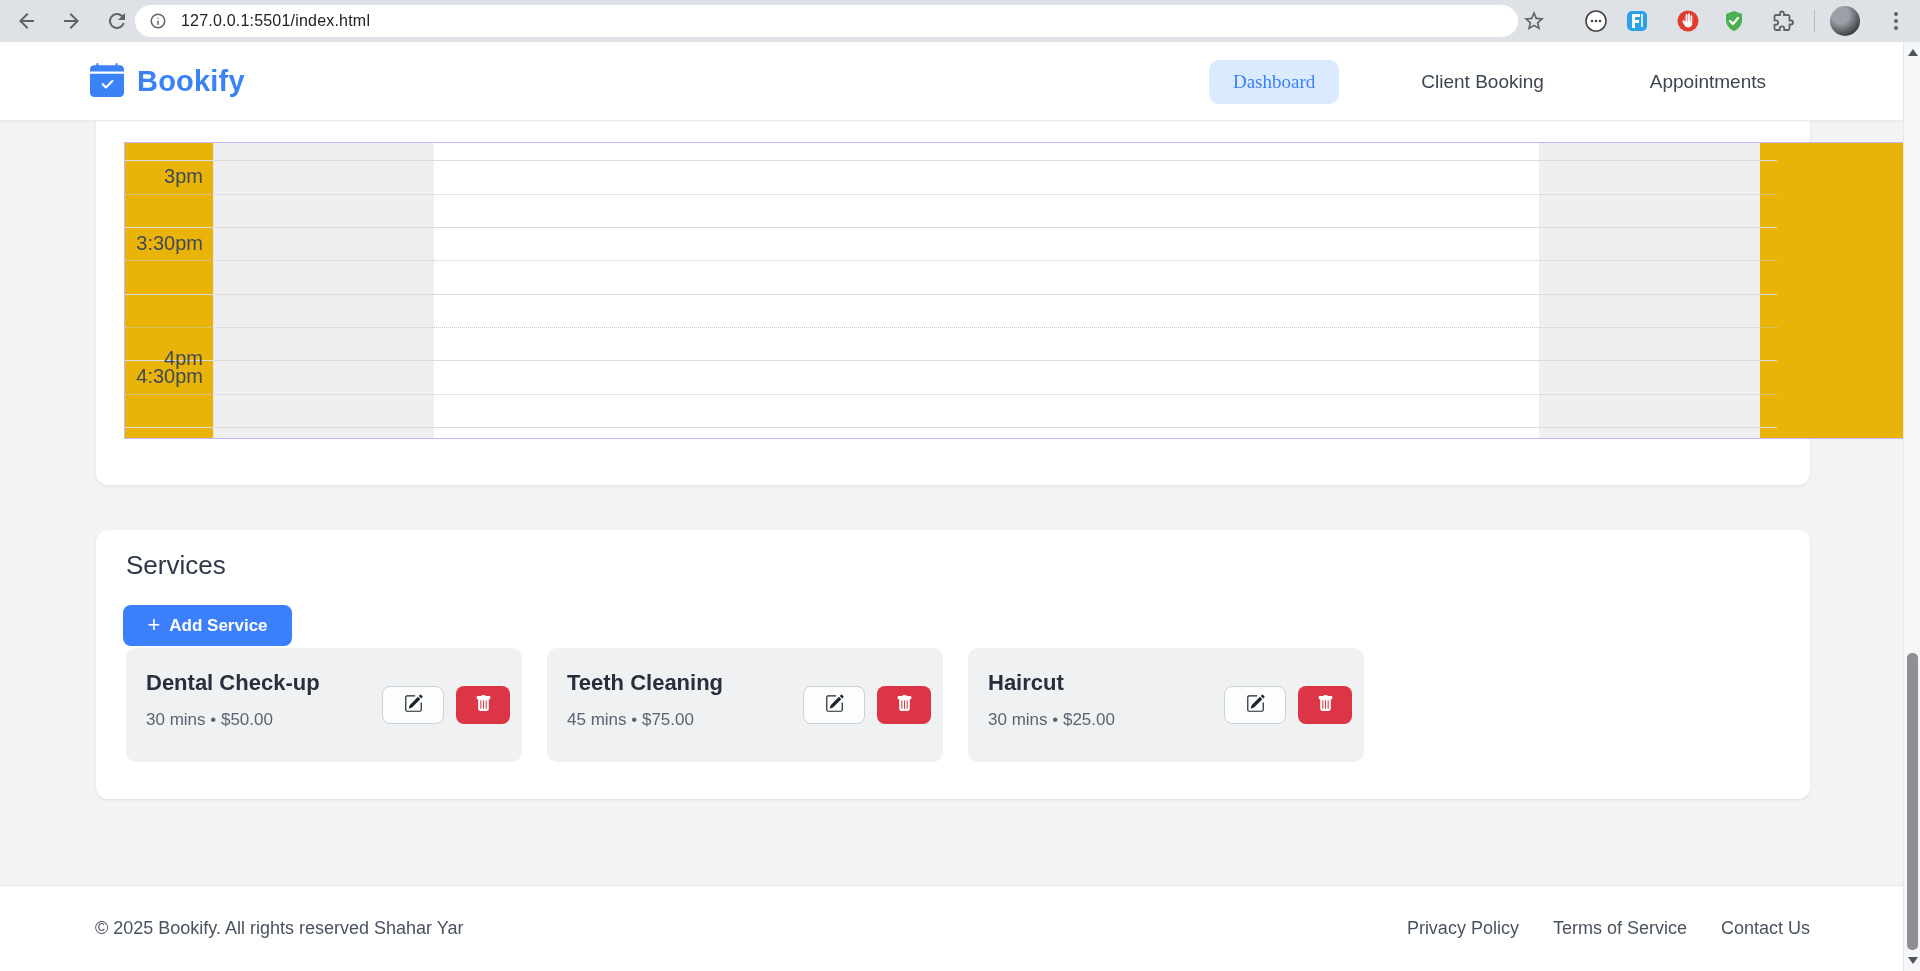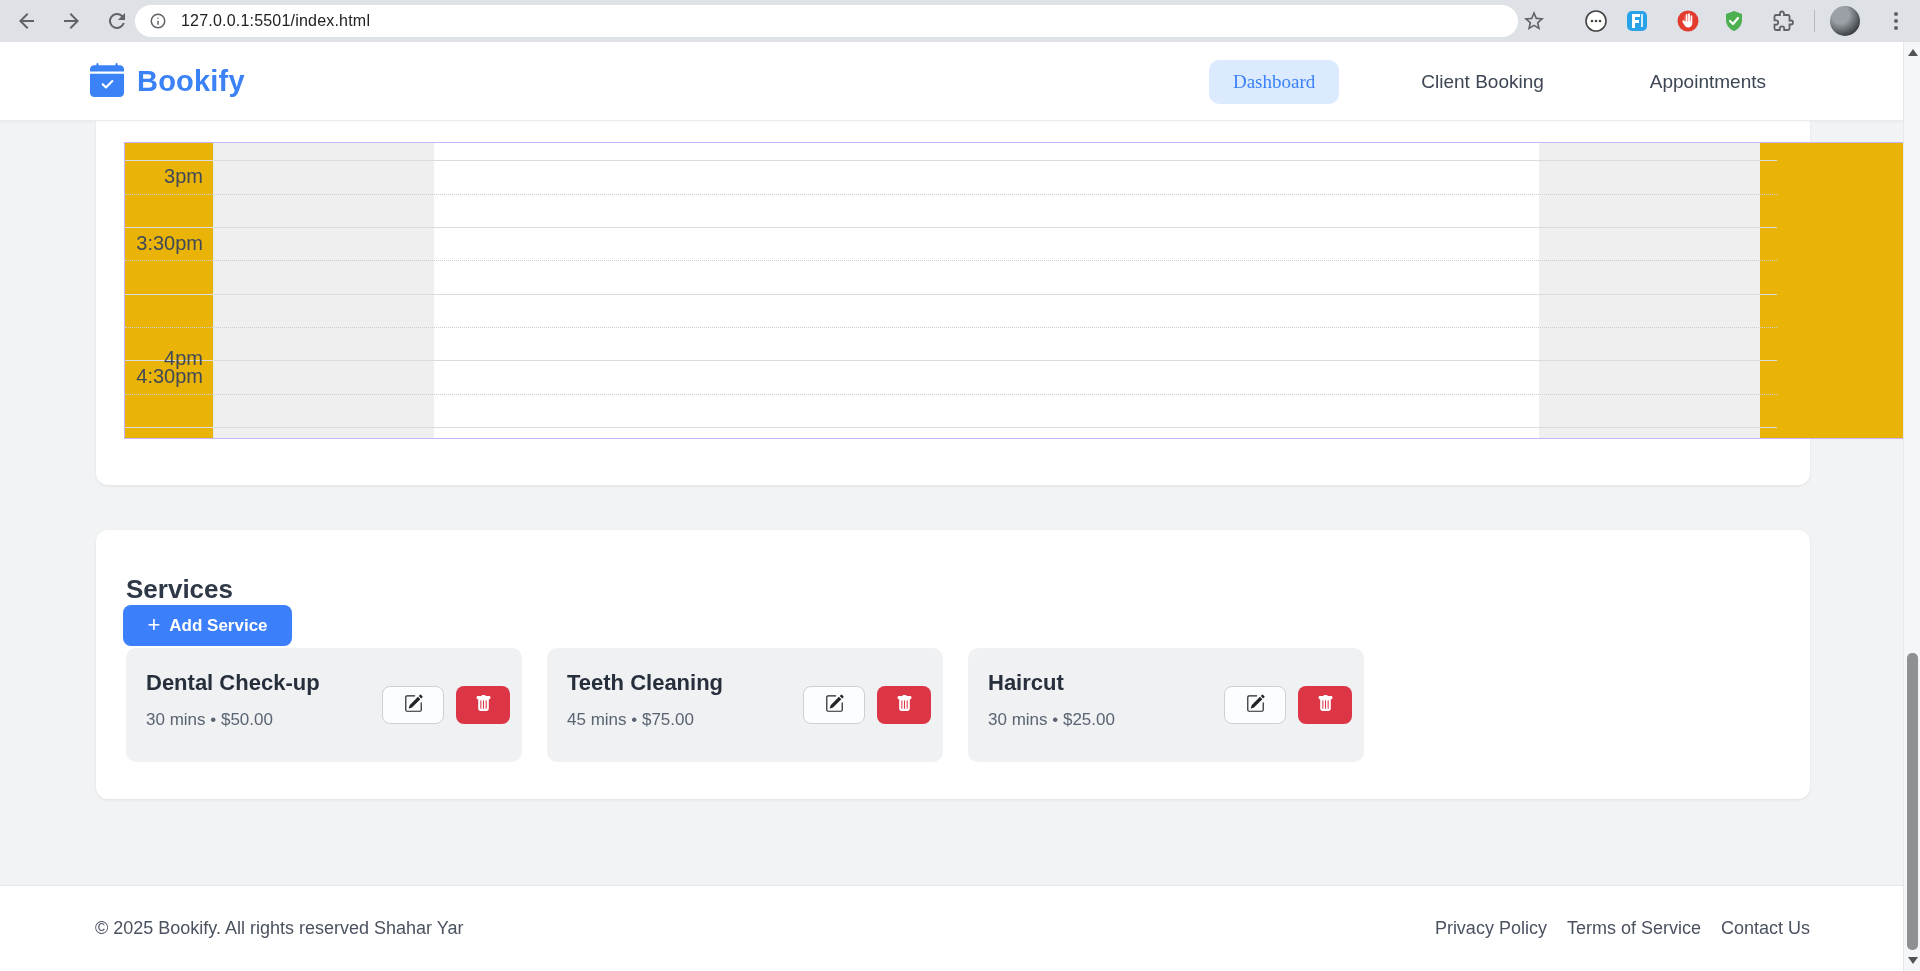--- a/index.html
+++ b/index.html
@@ -39,36 +39,36 @@
   .gutter-border { position:absolute; left:88px; top:0; width:1px; height:297px; background:#e3e6e9; }
   .gridline { position:absolute; left:0; width:1652px; height:0; }
   .gridline.solid { border-top:1px solid #dadde0; }
   .gridline.dotted { border-top:1px dotted #c9cdd1; }
   .time-label { position:absolute; left:0; width:78px; text-align:right; font-size:20px; color:#3f4957; line-height:24px; }
   .inner-sb-track { position:absolute; right:0; top:0; width:18px; height:297px; background:#fafbfc; }
   .inner-sb-thumb { position:absolute; right:3px; top:0; width:12px; height:126px; border-radius:6px; background:#8f9193; }
 
   
   .svc-card { position:absolute; left:96px; top:530px; width:1714px; height:269px; background:#ffffff; border-radius:12px; box-shadow:0 1px 3px rgba(0,0,0,.08); }
-  .svc-title { position:absolute; left:30px; top:20px; font-size:26px; font-weight:bold; color:#2f3847;margin-top:24px; }
+  .svc-title { position:absolute; left:30px; top:20px; font-size:26px; font-weight:normal; color:#2f3847; }
   .add-btn { position:absolute; left:27px; top:75px; width:169px; height:41px; background:#3c7ffb; border:none; border-radius:8px; color:#ffffff; font-family:inherit; font-size:17px; font-weight:bold; display:flex; align-items:center; justify-content:center; gap:9px; cursor:pointer; }
   .add-btn .plus { font-size:22px; font-weight:normal; line-height:1; margin-top:-2px; }
   .svc-row { position:absolute; left:30px; top:118px; width:1684px; height:114px; }
   .svc-item { position:absolute; top:0; width:396px; height:114px; background:#eff1f3; border-radius:10px; }
   .svc-name { position:absolute; left:20px; top:22px; font-size:22px; font-weight:bold; color:#262f3b; }
   .svc-meta { position:absolute; left:20px; top:62px; font-size:17px; color:#5a6472; }
   .svc-edit { position:absolute; left:256px; top:38px; width:62px; height:38px; background:#fcfdfe; border:1px solid #ccd1d6; border-radius:8px; display:flex; align-items:center; justify-content:center; cursor:pointer; }
   .svc-edit svg { width:19px; height:19px; fill:#212529; }
   .svc-del { position:absolute; left:330px; top:38px; width:54px; height:38px; background:#dc3545; border:none; border-radius:8px; display:flex; align-items:center; justify-content:center; cursor:pointer; }
   .svc-del svg { width:17px; height:17px; fill:#ffffff; }
 
   
   .footer { position:absolute; left:0; top:885px; width:1920px; height:86px; background:#ffffff; border-top:1px solid #e6e8eb; }
   .copyright { position:absolute; left:95px; top:32px; font-size:18px; color:#4a5260;text-align:center; }
-  .foot-links { position:absolute; right:110px; top:32px; display:flex; gap:20px; }
+  .foot-links { position:absolute; right:110px; top:32px; display:flex; gap:34px; }
   .foot-link { font-size:18px; color:#4a5260; cursor:pointer; }
 
   
   .page-sb { position:absolute; right:0; top:42px; width:17px; height:929px; background:#f5f6f7; border-left:1px solid #e7e8ea; z-index:5; }
   .sb-arrow { position:absolute; left:4px; width:0; height:0; border-left:5px solid transparent; border-right:5px solid transparent; }
   .sb-arrow.up { top:7px; border-bottom:7px solid #505459; }
   .sb-arrow.down { bottom:7px; border-top:7px solid #505459; }
   .page-sb-thumb { position:absolute; left:3px; top:611px; width:11px; height:297px; border-radius:5px; background:#8e9093; }
 </style>
 </head>

